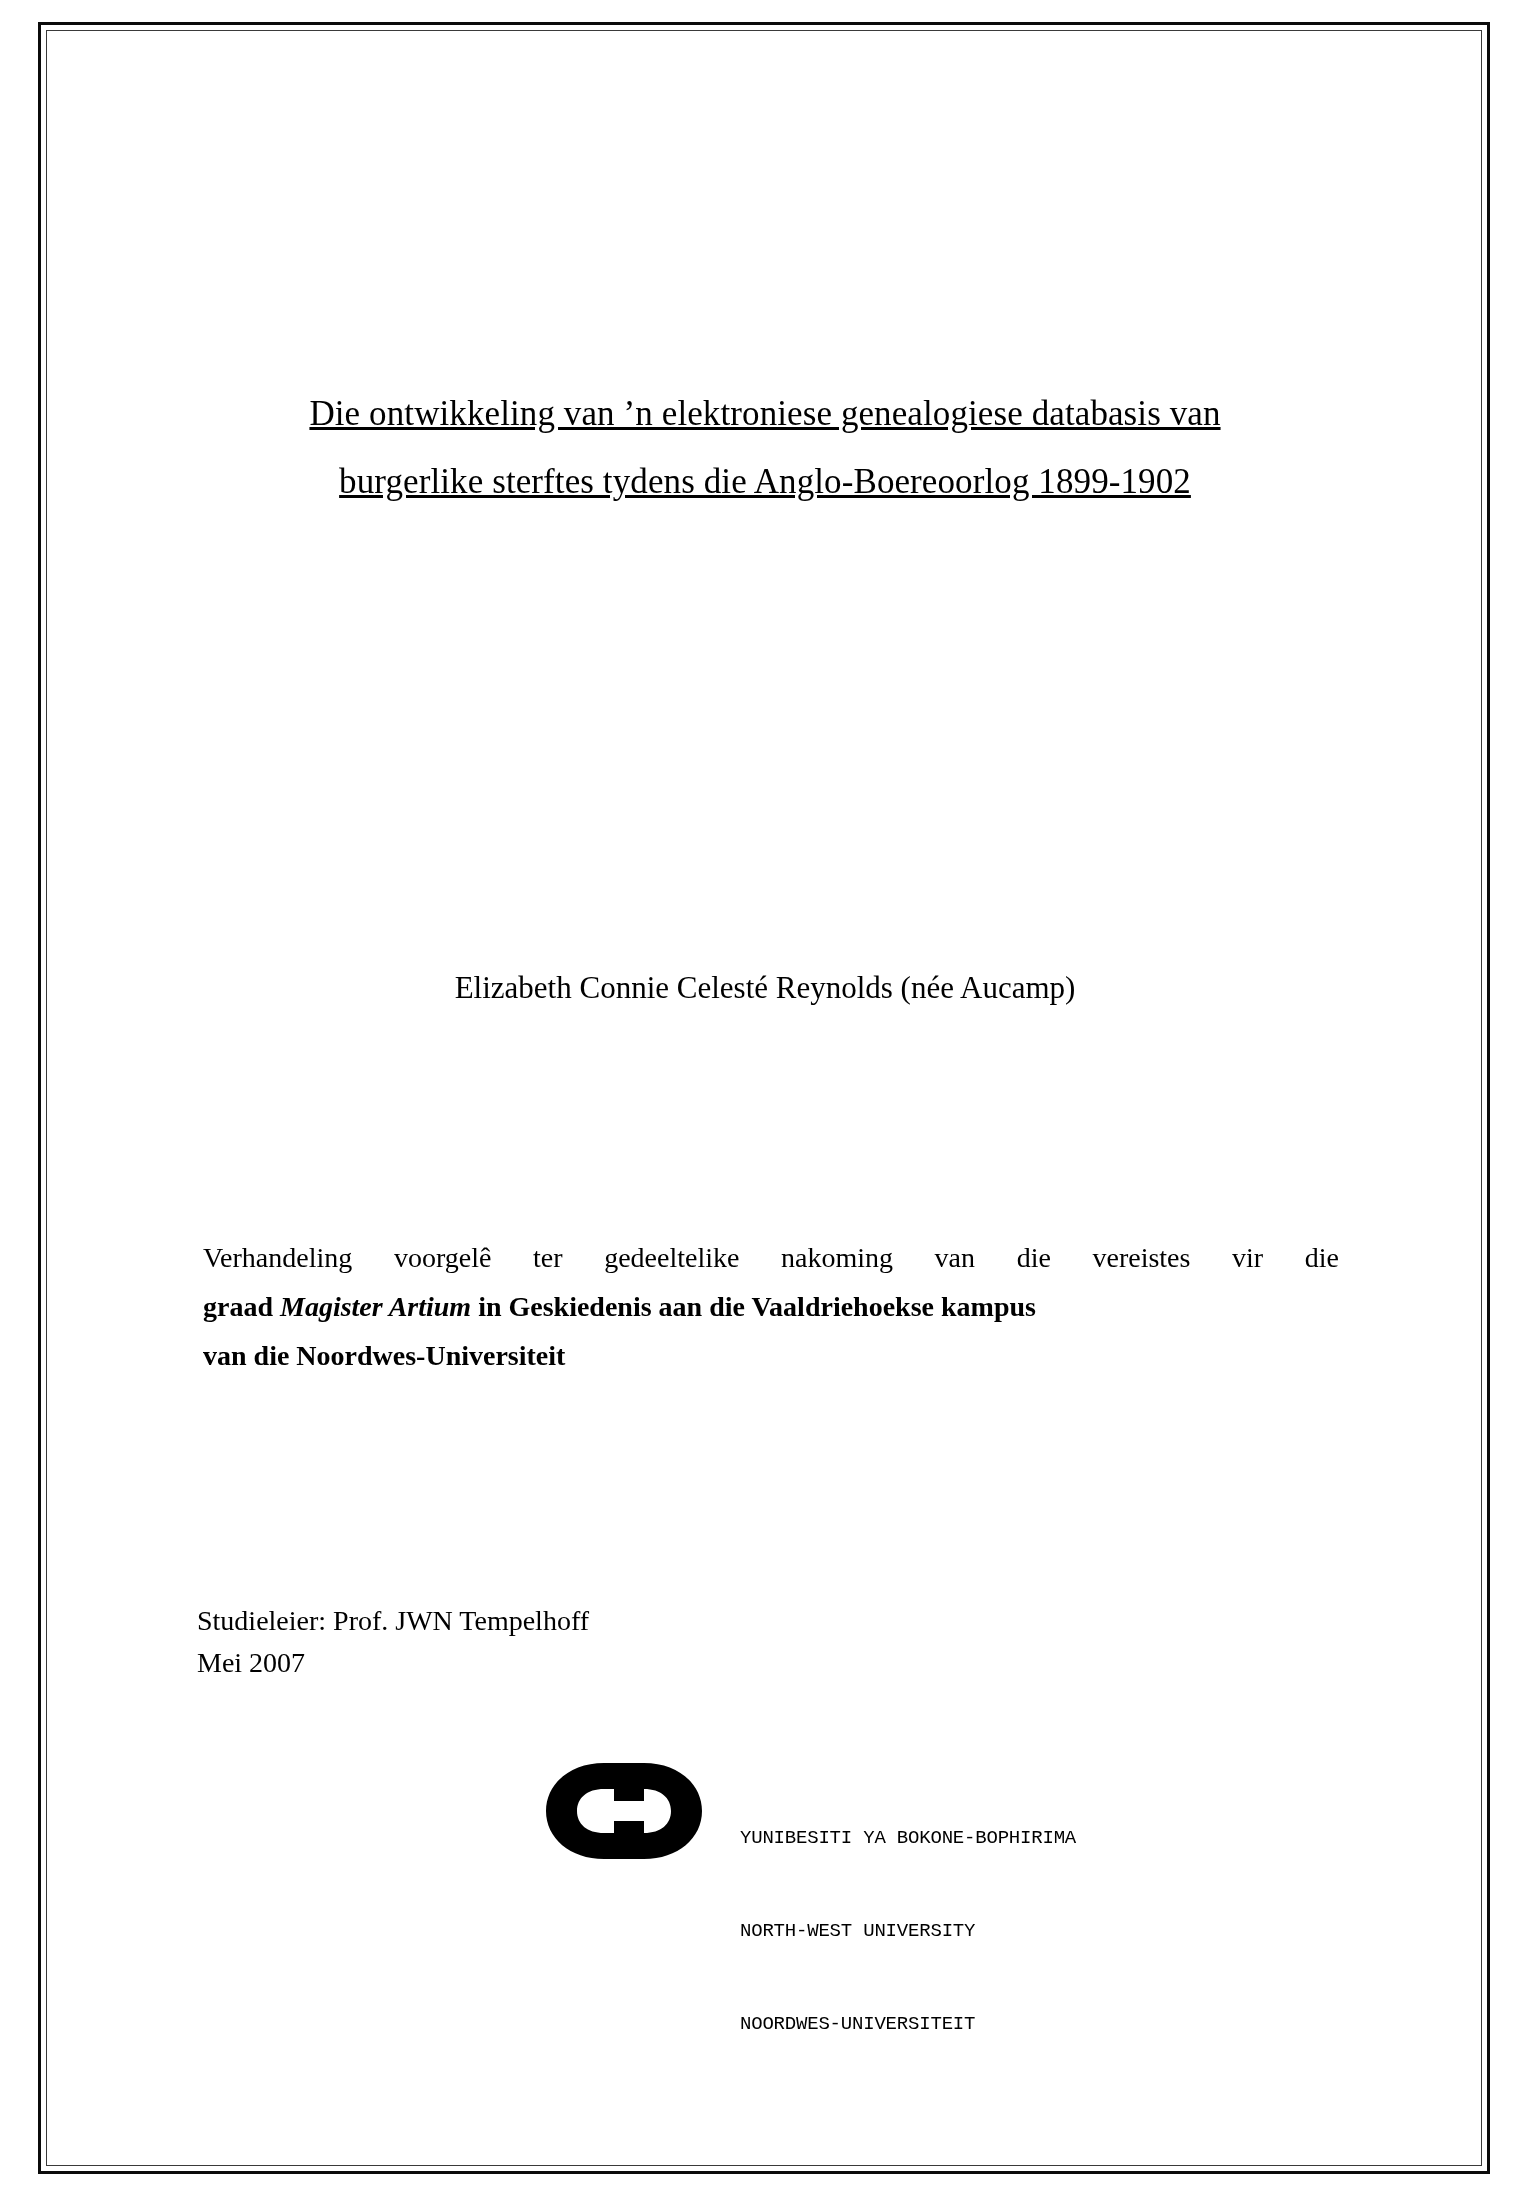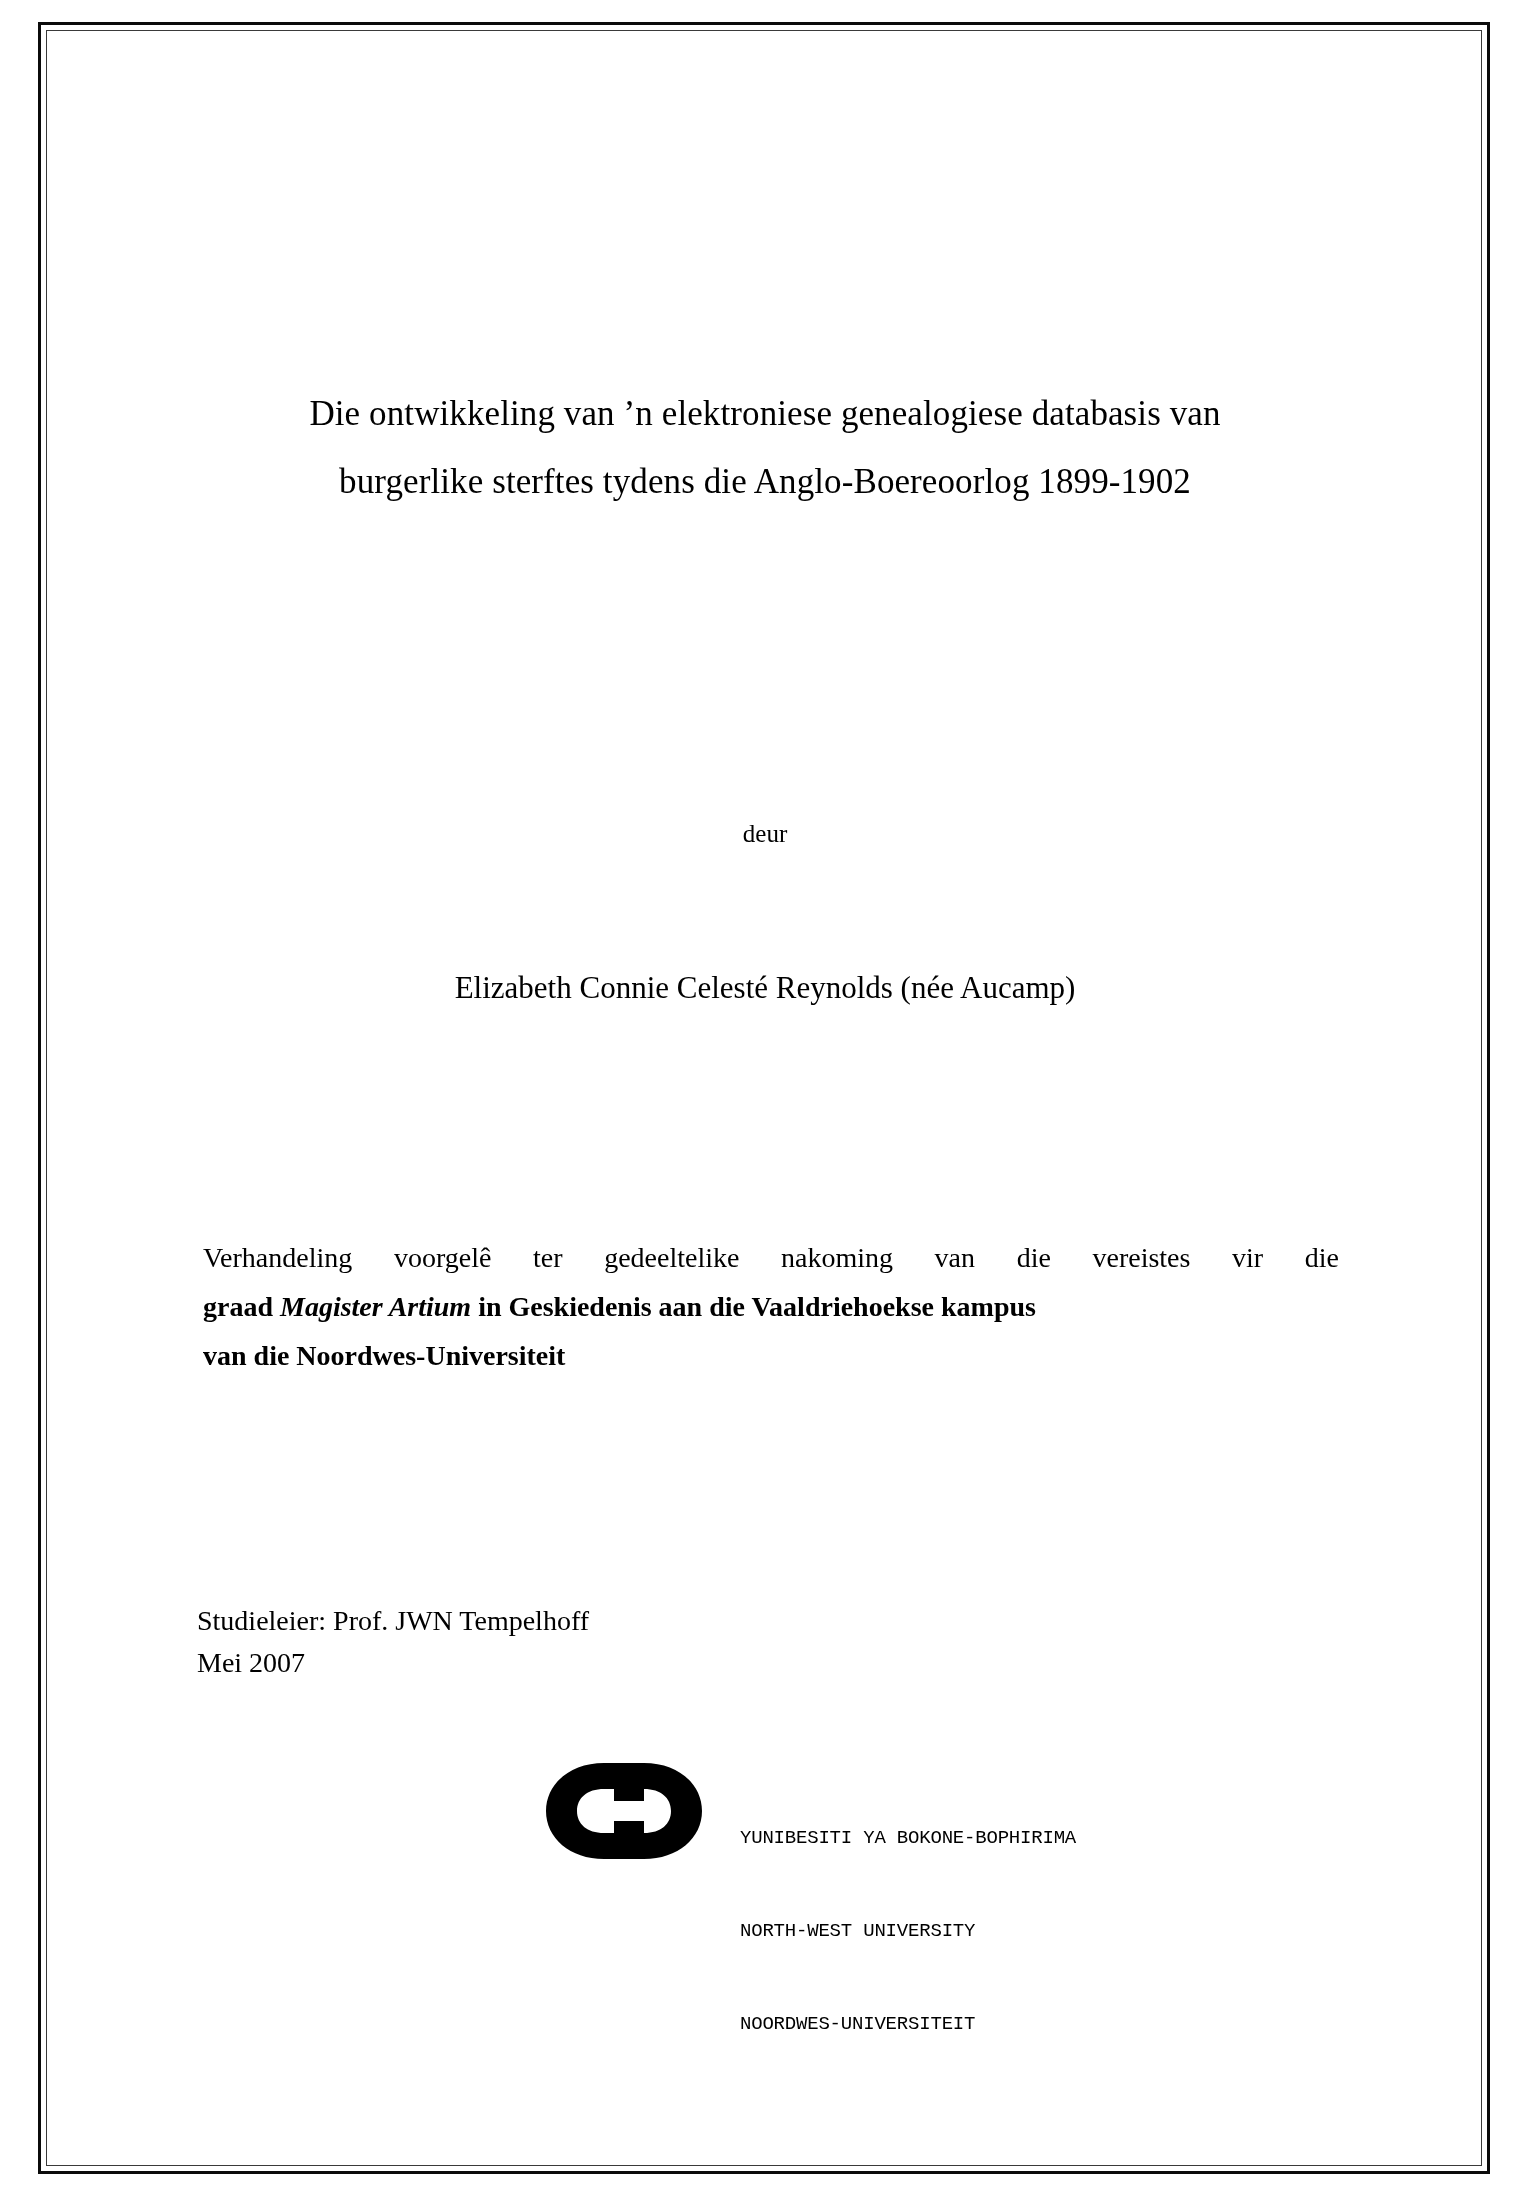--- a/index.html
+++ b/index.html
@@ -52,20 +52,21 @@
     width: 1230px;
     height: 2080px;
   }
 
   .title-block {
     position: absolute;
     left: 30px;
     top: 320px;
     width: 1170px;
     text-align: center;
+    text-decoration: underline;
   }
   .title-line {
     font-size: 35px;
     line-height: 68px;
     letter-spacing: 0.1px;
   }
 
   .byline-label {
     position: absolute;
     left: 30px;
@@ -154,21 +155,20 @@
   <div class="scan-border"></div>
   <div class="scan-border-inner"></div>
 
   <div class="content">
 
     <div class="title-block">
       <div class="title-line">Die ontwikkeling van ’n elektroniese genealogiese databasis van</div>
       <div class="title-line">burgerlike sterftes tydens die Anglo-Boereoorlog 1899-1902</div>
     </div>
 
-    <div class="byline-label">deur</div>
 
     <div class="author">Elizabeth Connie Celesté Reynolds (née Aucamp)</div>
 
     <div class="statement">
       <p class="justified">Verhandeling voorgelê ter gedeeltelike nakoming van die vereistes vir die</p>
       <p class="line2"><span>graad </span><em>Magister Artium</em><span> in Geskiedenis aan die Vaaldriehoekse kampus</span></p>
       <p class="line3">van die Noordwes-Universiteit</p>
     </div>
 
     <div class="supervisor-block">

